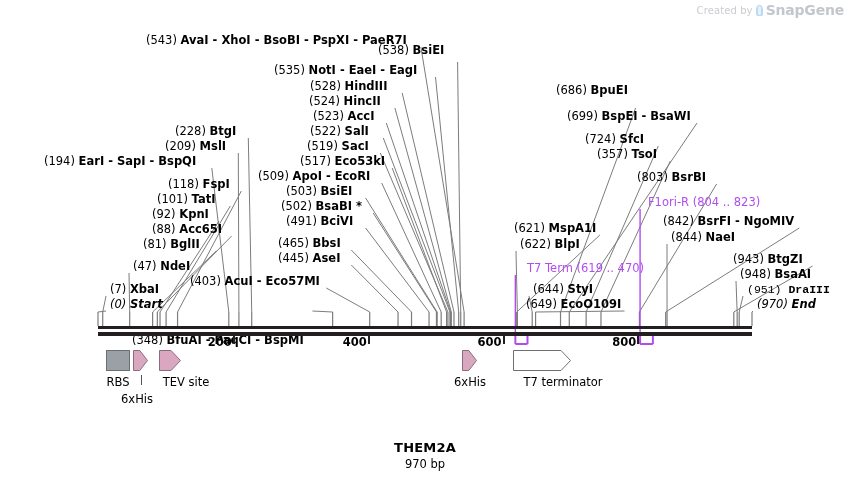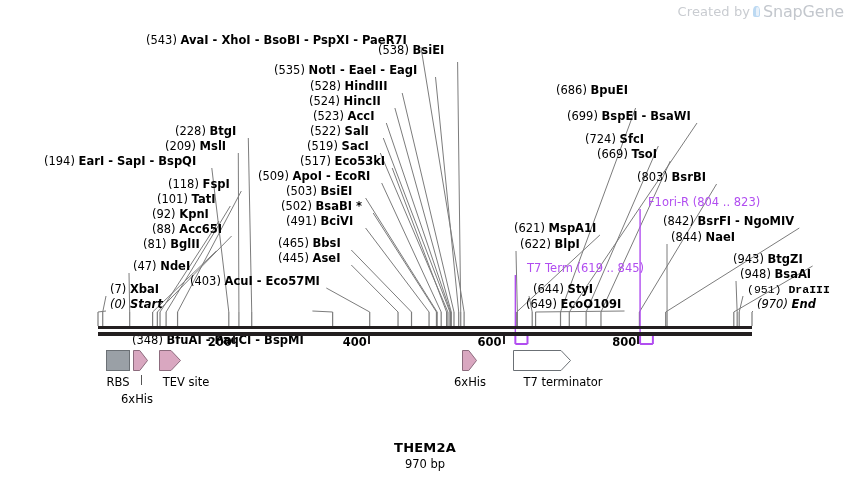--- a/index.html
+++ b/index.html
@@ -21,21 +21,21 @@
   #watermark {
     position: absolute;
     top: 2px;
     right: 6px;
     display: flex;
     align-items: center;
     gap: 3px;
     opacity: 1;
   }
   #watermark .wm-created {
-    font-size: 13px;
+    font-size: 10px;
     color: #c9ccd1;
     letter-spacing: .1px;
   }
   #watermark .wm-logo {
     display: inline-block;
     width: 7px;
     height: 11px;
     background: #bcd9f2;
     border-radius: 3px 3px 2px 2px / 5px 5px 2px 2px;
     position: relative;
@@ -43,23 +43,23 @@
   }
   #watermark .wm-logo::after{
     content:"";
     position:absolute;
     left:2.5px; top:1px;
     width:3px; height:9px;
     background:#e8f1fa;
     border-radius: 2px;
   }
   #watermark .wm-name {
-    font-size: 16px;
+    font-size: 14px;
     color: #c3c7cd;
-    font-weight: 400;
+    font-weight: 700;
     letter-spacing: -.2px;
   }
 
   
   #leaders {
     position: absolute;
     left: 0; top: 0;
     width: 850px; height: 479px;
     pointer-events: none;
   }
@@ -284,29 +284,29 @@
       <div class="enz" style="left: 274px; top: 64px;"><span class="pos">(535)  </span><span>NotI - EaeI - EagI</span></div>
       <div class="enz" style="left: 378px; top: 44px;"><span class="pos">(538)  </span><span>BsiEI</span></div>
       <div class="enz" style="left: 146px; top: 34px;"><span class="pos">(543)  </span><span>AvaI - XhoI - BsoBI - PspXI - PaeR7I</span></div>
       <div class="enz" style="left: 514px; top: 222px;"><span class="pos">(621)  </span><span>MspA1I</span></div>
       <div class="enz" style="left: 520px; top: 238px;"><span class="pos">(622)  </span><span>BlpI</span></div>
       <div class="enz" style="left: 533px; top: 283px;"><span class="pos">(644)  </span><span>StyI</span></div>
       <div class="enz" style="left: 526px; top: 298px;"><span class="pos">(649)  </span><span>EcoO109I</span></div>
       <div class="enz" style="left: 556px; top: 84px; text-align: center;"><span class="pos">(686)  </span><span>BpuEI</span></div>
       <div class="enz" style="left: 567px; top: 110px;"><span class="pos">(699)  </span><span>BspEI - BsaWI</span></div>
       <div class="enz" style="left: 585px; top: 133px;"><span class="pos">(724)  </span><span>SfcI</span></div>
-      <div class="enz" style="left: 597px; top: 148px;"><span class="pos">(669)  </span><span>TsoI</span></div>
+      <div class="enz" style="left: 597px; top: 148px;"><span class="pos">(357)  </span><span>TsoI</span></div>
       <div class="enz" style="left: 637px; top: 171px;"><span class="pos">(803)  </span><span>BsrBI</span></div>
       <div class="enz" style="left: 663px; top: 215px;"><span class="pos">(842)  </span><span>BsrFI - NgoMIV</span></div>
       <div class="enz" style="left: 671px; top: 231px;"><span class="pos">(844)  </span><span>NaeI</span></div>
       <div class="enz" style="left: 733px; top: 253px;"><span class="pos">(943)  </span><span>BtgZI</span></div>
       <div class="enz" style="left: 740px; top: 268px;"><span class="pos">(948)  </span><span>BsaAI</span></div>
       <div class="enz" style="left: 747px; top: 283px; font-family: Liberation Mono, monospace;"><span class="pos">(951)  </span><span>DraIII</span></div>
       <div class="enz ital" style="left: 757px; top: 298px;"><span class="pos">(970)  </span><span>End</span></div>
-      <div class="feat-label" style="left: 527px; top: 262px;"><span>T7 Term   </span><span class="pos">(619 .. 845)</span></div>
+      <div class="feat-label" style="left: 527px; top: 262px;"><span>T7 Term   </span><span class="pos">(619 .. 470)</span></div>
       <div class="feat-label" style="left: 648px; top: 196px;"><span>F1ori-R   </span><span class="pos">(804 .. 823)</span></div>
     </div>
 
   <div id="ruler-layer">
       <div id="ruler-top" style="left: 98px; top: 326px; width: 654px; background: rgb(35, 31, 32);"></div>
       <div id="ruler-bot" style="left: 98px; top: 332px; width: 654px; background: rgb(35, 31, 32);"></div>
       <div class="tick" style="left: 232.845px; top: 336px; height: 8px; background: rgb(35, 31, 32);"></div>
       <div class="tick-label" style="left: 231.845px; top: 335px;">200</div>
       <div class="tick" style="left: 367.691px; top: 336px; height: 8px; background: rgb(35, 31, 32);"></div>
       <div class="tick-label" style="left: 366.691px; top: 335px;">400</div>

